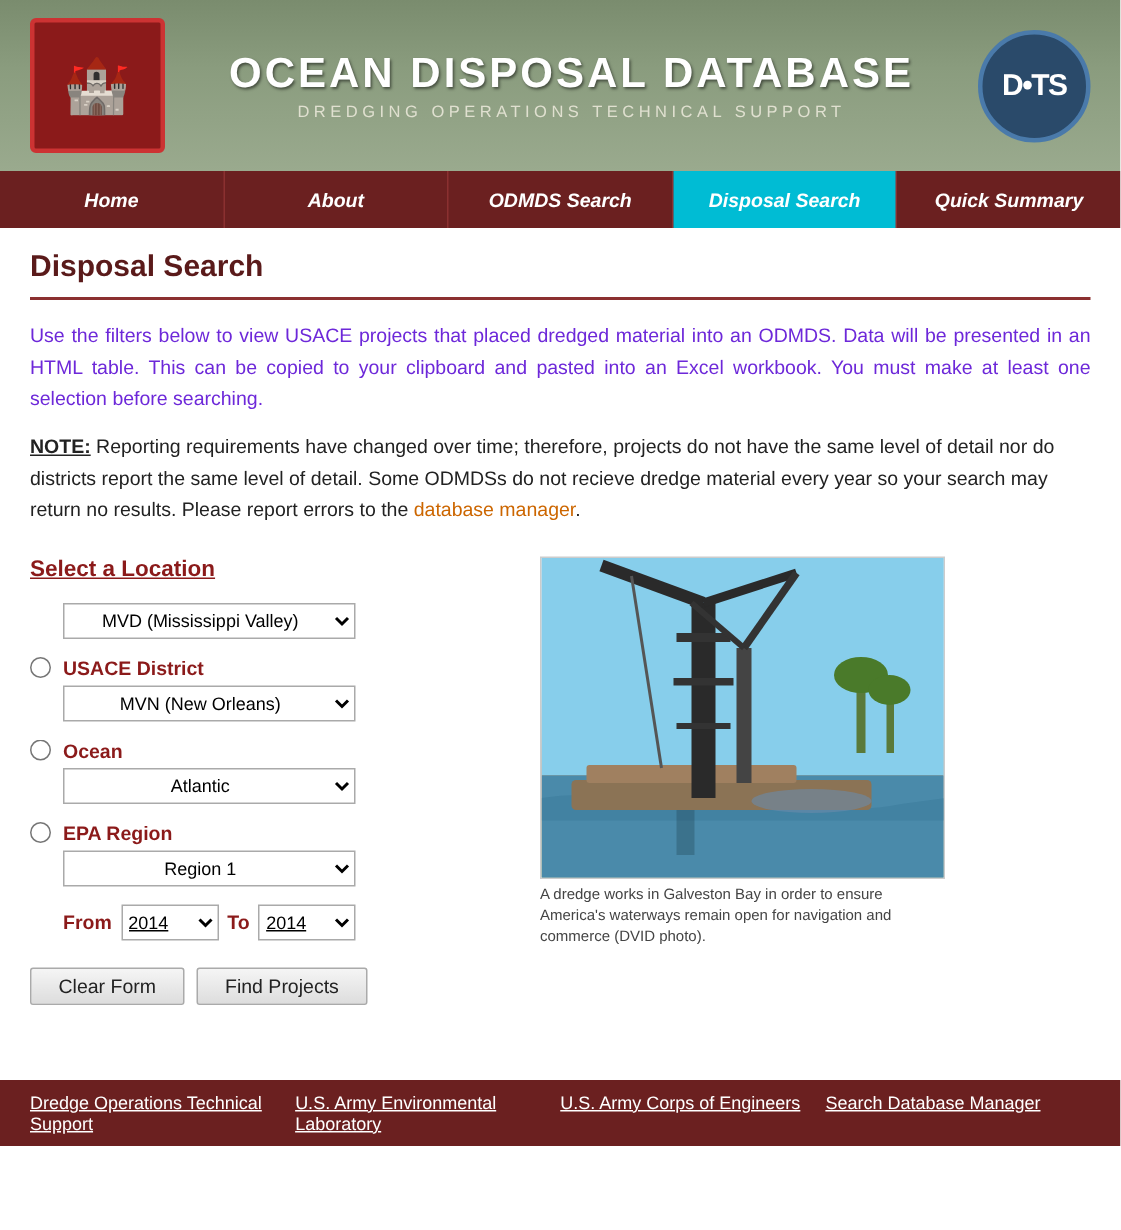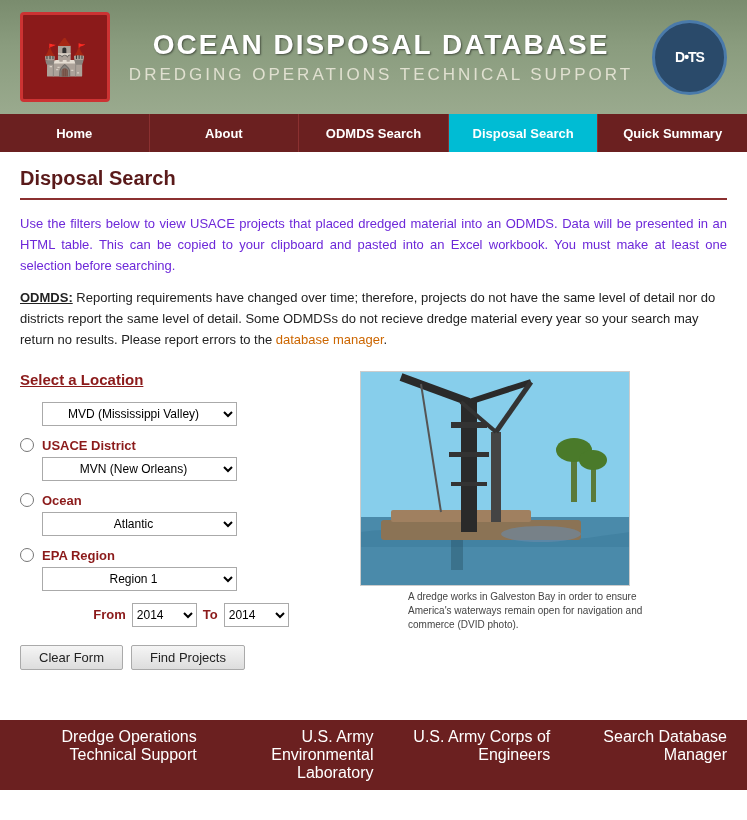--- a/index.html
+++ b/index.html
@@ -24,40 +24,41 @@
     .castle-icon { color: white; font-size: 36px; }
     .header-title {
       text-align: center; flex: 1;
     }
     .header-title h1 {
       font-size: 28px; font-weight: bold; color: #fff;
       text-shadow: 1px 1px 2px rgba(0,0,0,0.5);
       letter-spacing: 2px;
     }
     .header-title p {
-      font-size: 17px; color: #e0e0d0;
+      font-size: 11px; color: #e0e0d0;
       letter-spacing: 3px;
       margin-top: 4px;
     }
     .header-logo-right {
       width: 75px; height: 75px;
       background: #2a4a6a;
       border-radius: 50%;
       display: flex; align-items: center; justify-content: center;
       border: 3px solid #4a7aaa;
-      color: white; font-size: 14px; font-weight: bold;
+      color: white; font-size: 20px; font-weight: bold;
       letter-spacing: -1px;
       text-align: right;
     }
 
     
     .nav-bar {
       background: #6b2020;
       display: flex;
       height: 38px;
+      font-style: italic;
     }
     .nav-item {
       flex: 1;
       display: flex; align-items: center; justify-content: center;
       color: white; font-size: 13px; font-weight: bold;
       cursor: pointer;
       border-right: 1px solid #8b3030;
     }
     .nav-item:last-child { border-right: none; }
     .nav-item.active {
@@ -145,29 +146,29 @@
       cursor: pointer;
     }
     .filter-checkbox-label {
       font-size: 13px; font-weight: bold; color: #8b1a1a;
     }
 
     .timeframe-row {
       display: flex; align-items: center; gap: 6px;
       margin-left: 22px;
       margin-top: 4px;
-      justify-content: center;
     }
     .timeframe-label {
       color: #8b1a1a; font-weight: bold; font-size: 13px;
     }
     .timeframe-select {
       height: 24px; font-size: 12px; border: 1px solid #aaa;
       background: white; cursor: pointer;
       width: 65px;
+      text-decoration: underline;
     }
 
     
     .photo-section {
       flex: 1;
     }
     .photo-container {
       position: relative;
       width: 270px;
     }
@@ -176,21 +177,20 @@
       background: linear-gradient(180deg, #87CEEB 0%, #87CEEB 40%, #8B7355 70%, #5a8a5a 100%);
       position: relative;
       overflow: hidden;
       border: 1px solid #ccc;
     }
     .photo-caption {
       font-size: 10px; color: #444;
       margin-top: 4px;
       line-height: 1.4;
       width: 270px;
-      margin-left: 48px;
     }
 
     
     .button-row {
       margin-top: 18px;
       display: flex; gap: 8px;
     }
     .btn {
       padding: 4px 18px;
       font-size: 13px;
@@ -204,22 +204,23 @@
     
     .footer {
       background: #6b2020;
       display: flex;
       padding: 8px 20px;
       margin-top: 30px;
     }
     .footer-item {
       flex: 1;
       color: white;
-      font-size: 16px;
-      text-align: right;
+      font-size: 12px;
+      text-align: left;
+      text-decoration: underline;
     }
   </style>
 </head>
 <body>
 
 <div class="header">
   <div class="header-logo-left">
     <span class="castle-icon">🏰</span>
   </div>
   <div class="header-title">
@@ -248,21 +249,21 @@
     <span>Quick Summary</span>
   </div>
 </div>
 
 <div class="main-content">
   <div class="page-title">Disposal Search</div>
 
   <p class="intro-text">Use the filters below to view USACE projects that placed dredged material into an ODMDS. Data will be presented in an HTML table. This can be copied to your clipboard and pasted into an Excel workbook. You must make at least one selection before searching.</p>
 
   <p class="note-text">
-    <strong>ODMDS:</strong><span> Reporting requirements have changed over time; therefore, projects do not have the same level of detail nor do districts report the same level of detail. Some ODMDSs do not recieve dredge material every year so your search may return no results. Please report errors to the </span><a class="note-link" href="#">database manager</a><span>.</span>
+    <strong>NOTE:</strong><span> Reporting requirements have changed over time; therefore, projects do not have the same level of detail nor do districts report the same level of detail. Some ODMDSs do not recieve dredge material every year so your search may return no results. Please report errors to the </span><a class="note-link" href="#">database manager</a><span>.</span>
   </p>
 
   <div class="form-photo-row">
     <div class="form-section">
 
       <span class="select-location-label">Select a Location</span>
 
       <div class="filter-group">
         <select class="filter-select">
           <option>MVD (Mississippi Valley)</option>

